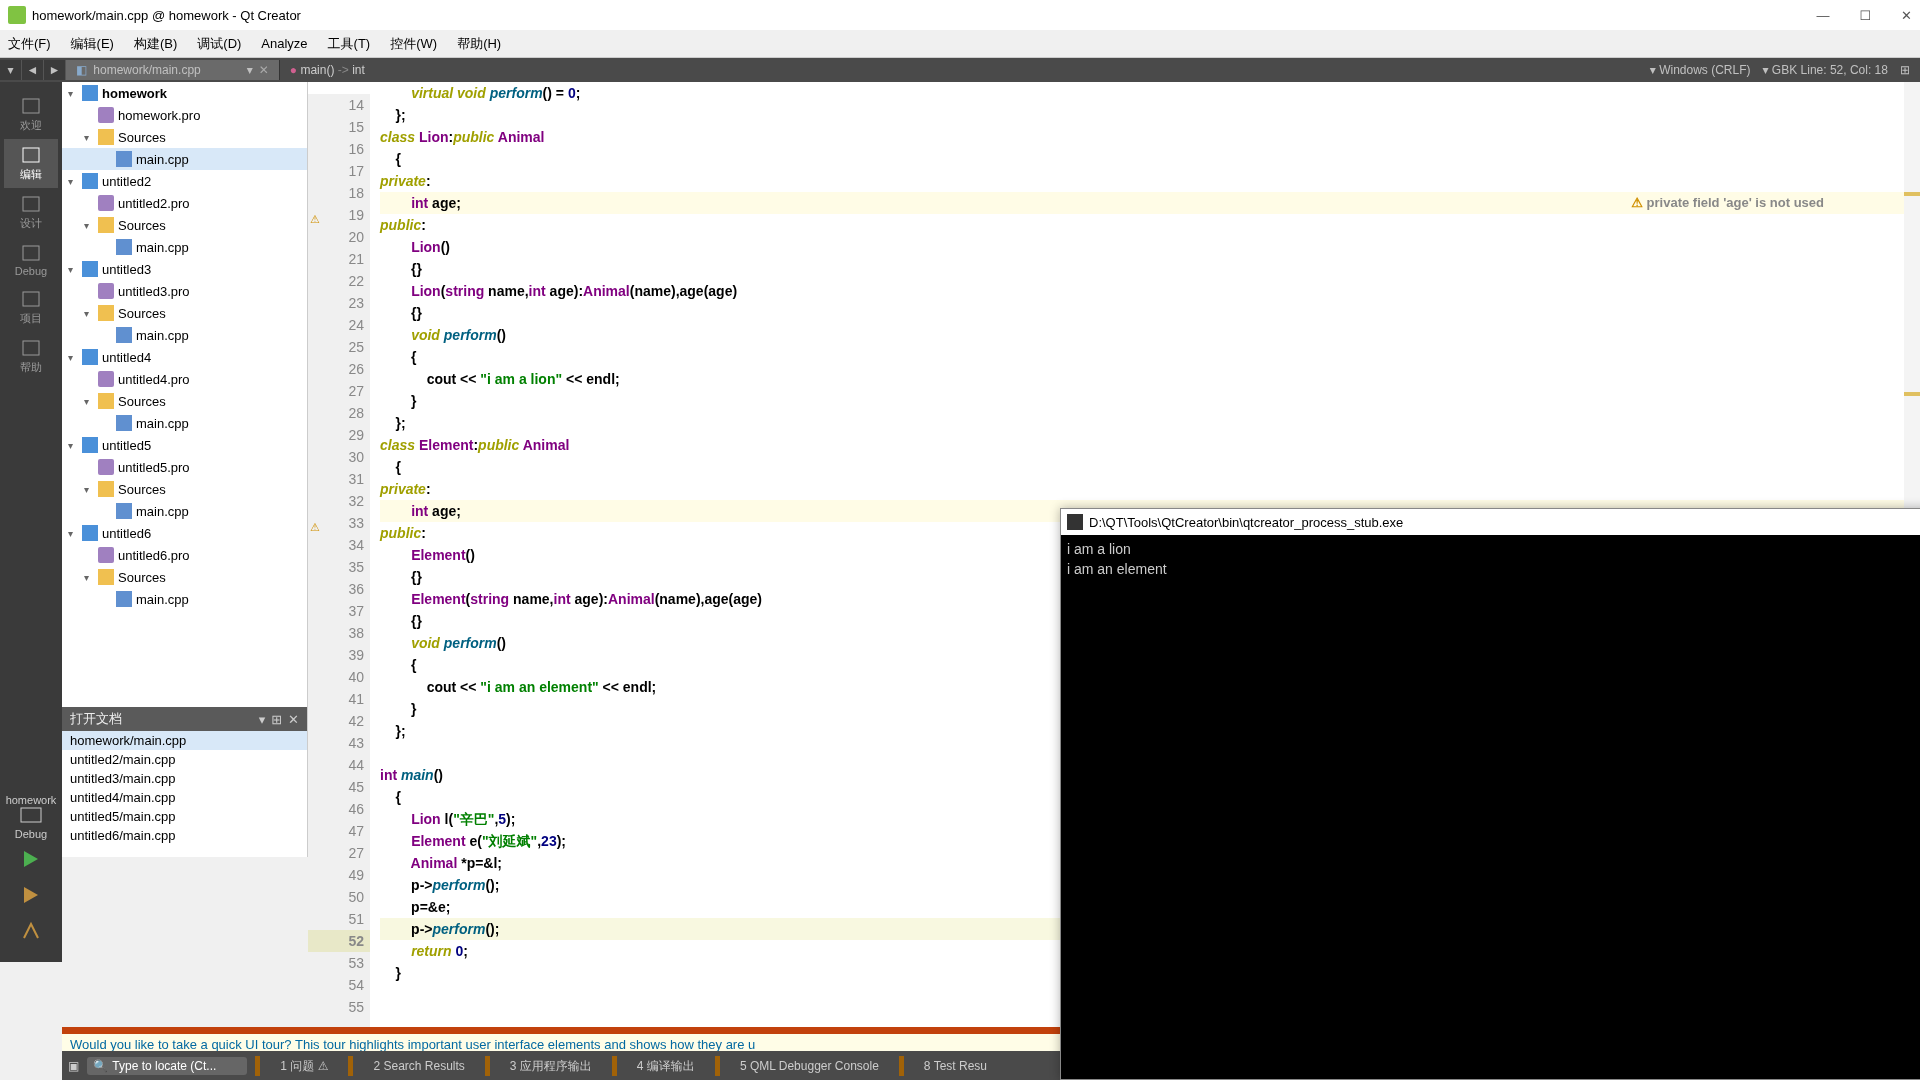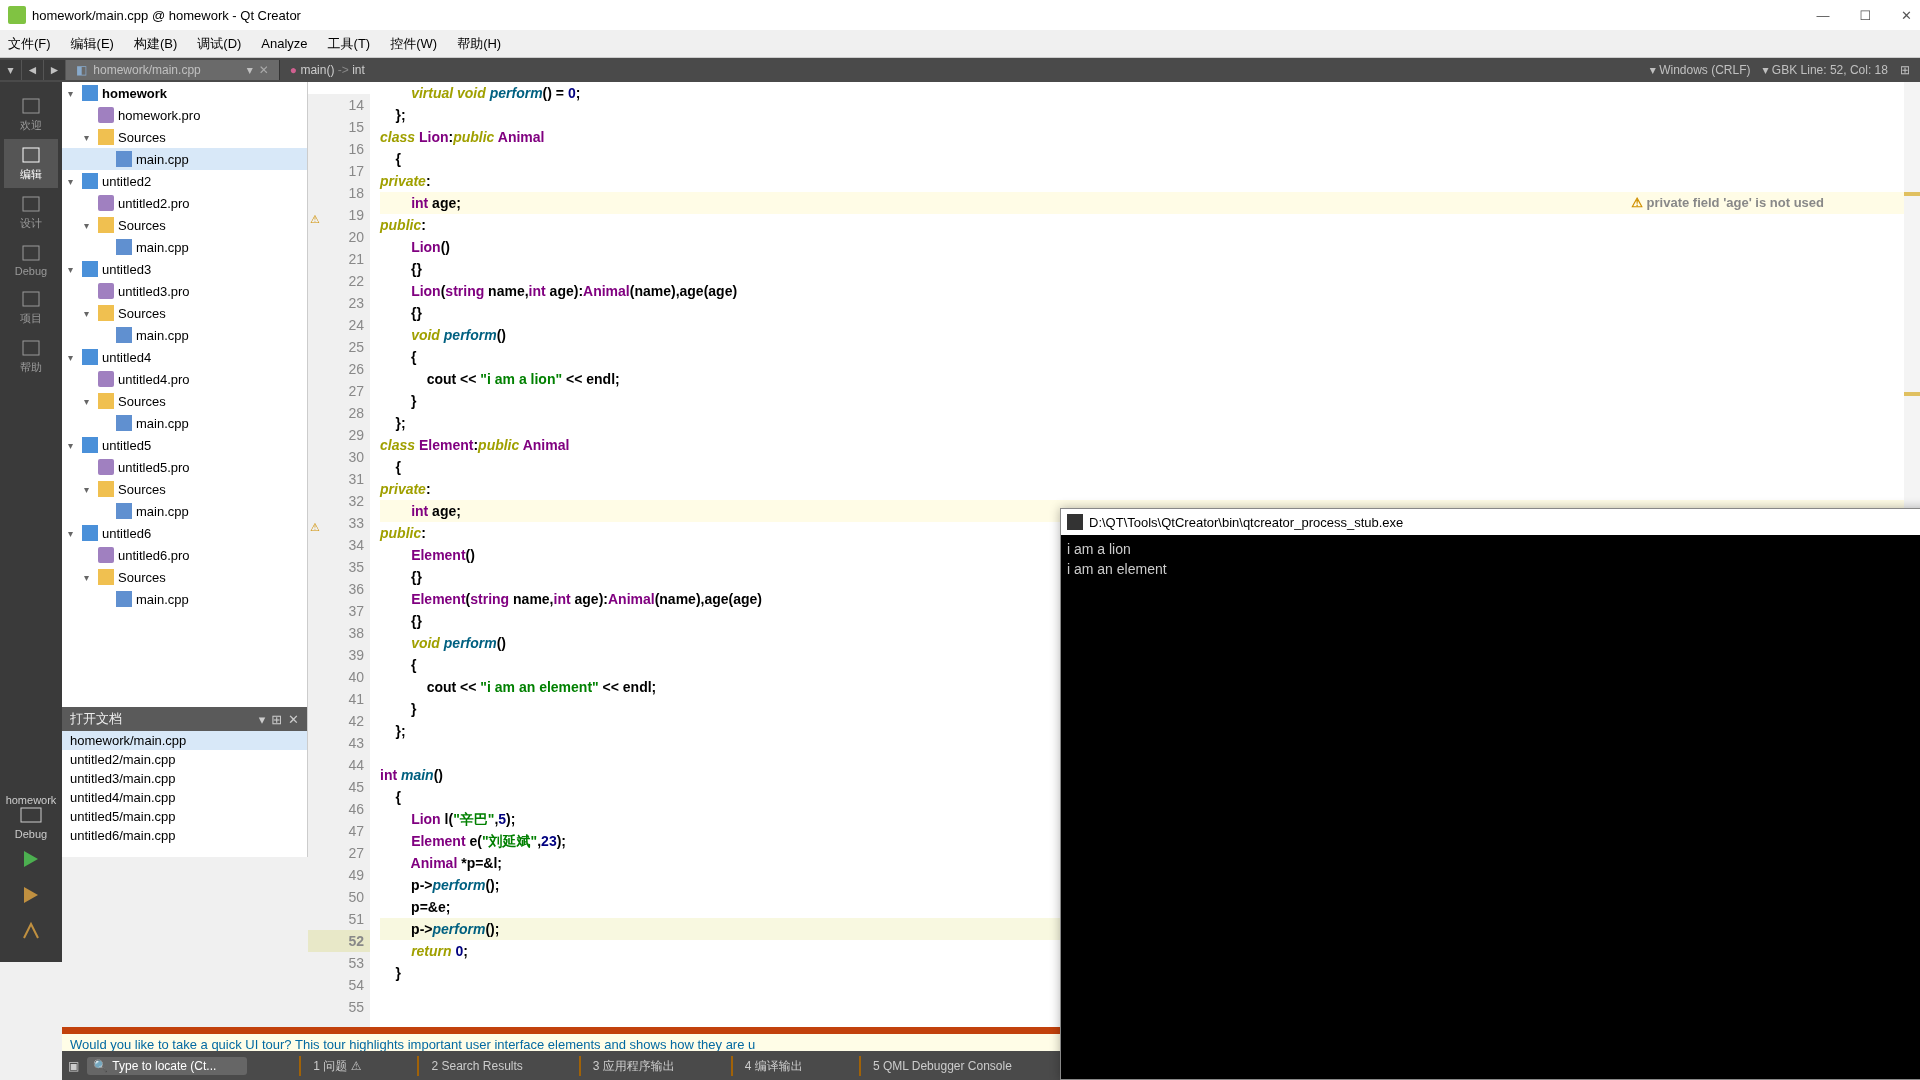--- a/index.html
+++ b/index.html
@@ -71,21 +71,21 @@
 
 
 .minimap { position:absolute; right:0; top:82px; width:16px; height:945px; background:#f4f4f4; }
 .minimap .mark { position:absolute; width:100%; height:4px; }
 
 
 .infobar { position:absolute; left:62px; right:0; top:1027px; height:24px; background:#fffde7; border-top:7px solid #c2410c; font-family:Liberation Sans, sans-serif; font-size:13px; padding:3px 8px; color:#0369a1; }
 
 
 .bottombar { position:absolute; left:62px; right:0; bottom:0; height:29px; background:#4a4a4a; color:#ccc; display:flex; align-items:center; font-size:12px; padding:0 6px; }
-.bottombar .bitem { padding:0 12px; border-left:2px solid #a16207; height:20px; line-height:20px;margin-left:44px; }
+.bottombar .bitem { padding:0 20px; border-left:5px solid #a16207; height:20px; line-height:20px; }
 .bottombar .search { background:#666; padding:2px 6px; border-radius:3px; margin:0 8px; width:160px; display:flex; align-items:center; gap:4px; }
 .bottombar .watermark { margin-left:auto; color:#888; }
 
 
 .console { position:absolute; left:1020px; top:508px; width:900px; height:572px; background:#000; border:1px solid #888; box-shadow:0 0 10px rgba(0,0,0,.3); font-family:Consolas,monospace;margin-left:40px; }
 .console .ctitle { height:26px; background:#fff; display:flex; align-items:center; padding:0 6px; font-size:13px; color:#000; font-family:"Segoe UI"; }
 .console .ctitle .cic { width:16px; height:16px; background:#333; margin-right:6px; }
 .console .cbody { padding:4px 6px; color:#ccc; font-size:14px; line-height:20px; }
 </style>
 </head>

